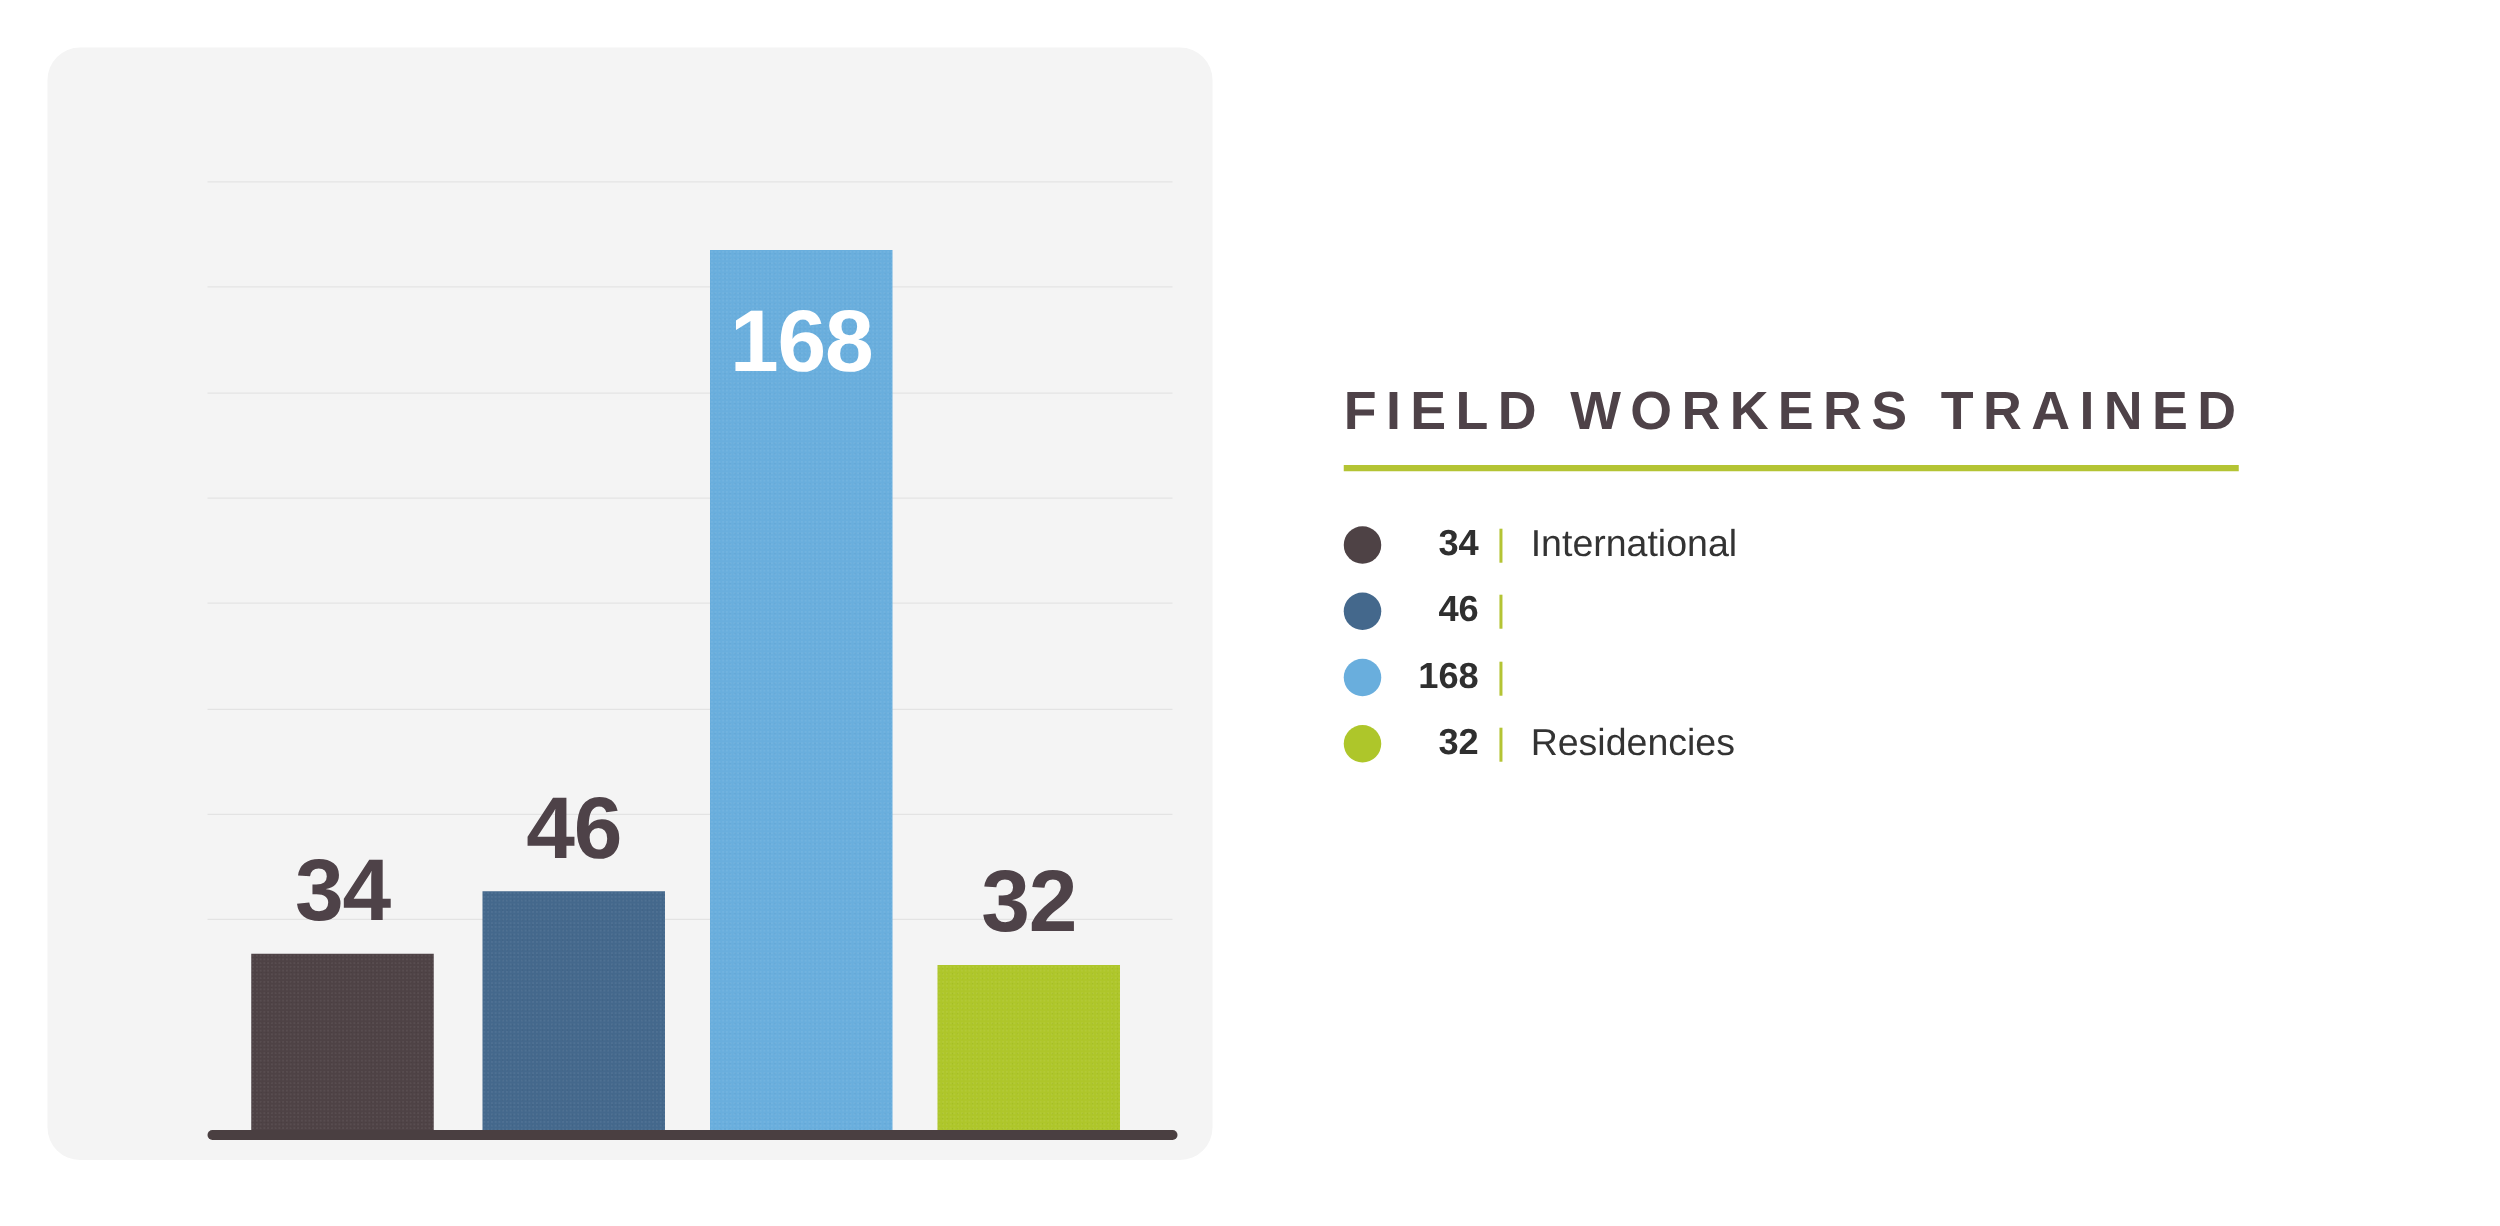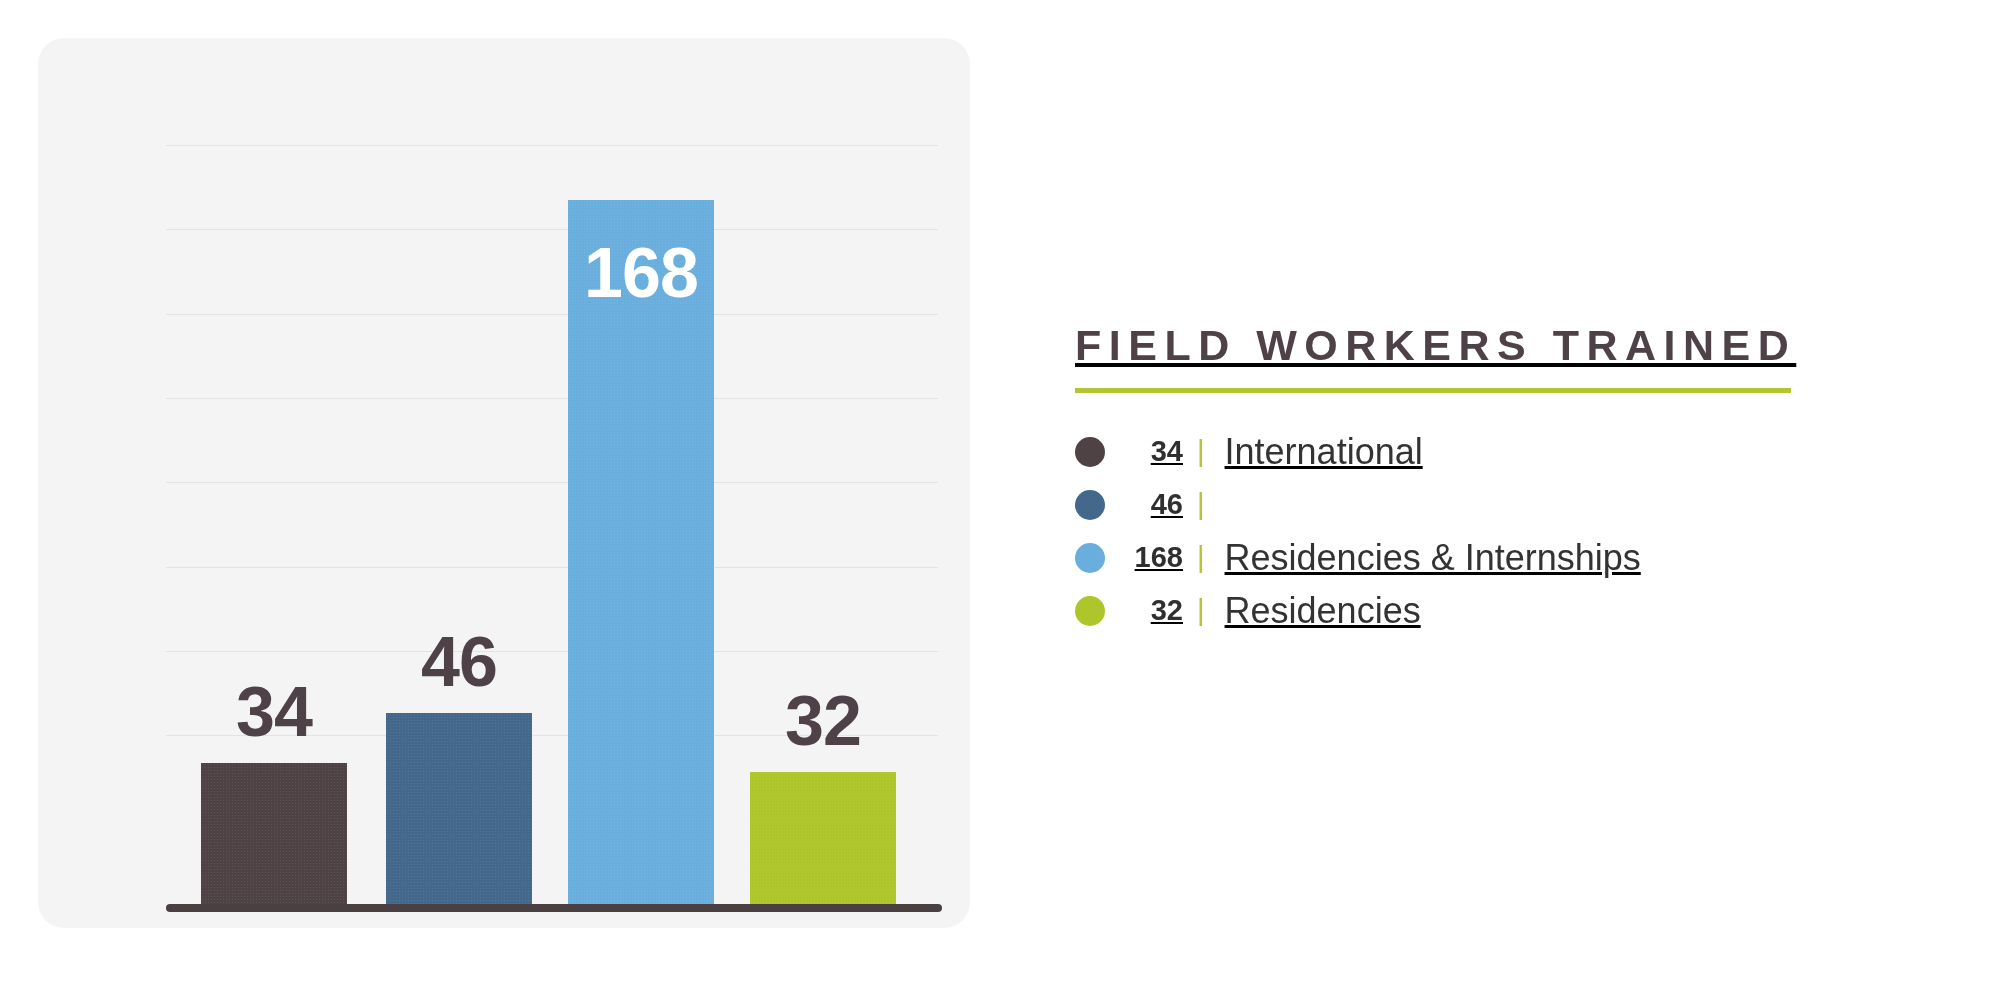--- a/index.html
+++ b/index.html
@@ -101,23 +101,22 @@
     width: 776px;
     height: 8px;
     background: #4a3f41;
     border-radius: 4px;
   }
 
   
   #legend-panel {
     position: absolute;
     left: 1075px;
-    top: 324px;
+    top: 308px;
     width: 760px;
-    text-decoration: underline;
   }
 
   #legend-title {
     font-size: 43px;
     font-weight: bold;
     color: #4e4248;
     letter-spacing: 7.5px;
     line-height: 1;
     white-space: nowrap;
   }
@@ -157,21 +156,21 @@
   }
 
   .legend-pipe {
     color: #b4c434;
     font-size: 29px;
     font-weight: 500;
     flex: 0 0 auto;
   }
 
   .legend-label {
-    font-size: 36px;
+    font-size: 30px;
     color: #333333;
     padding-left: 20px;
     white-space: nowrap;
   }
 </style>
 </head>
 <body>
 
 <div id="chart-card">
   <div id="plot-area">
@@ -220,21 +219,20 @@
       </div>
       <div class="legend-row">
         <div class="legend-dot" style="background: rgb(68, 104, 140);"></div>
         <div class="legend-number">46</div>
         <div class="legend-pipe">|</div>
       </div>
       <div class="legend-row">
         <div class="legend-dot" style="background: rgb(105, 174, 221);"></div>
         <div class="legend-number">168</div>
         <div class="legend-pipe">|</div>
-        <div class="legend-label">Residencies &amp; Internships</div>
       </div>
       <div class="legend-row">
         <div class="legend-dot" style="background: rgb(174, 198, 42);"></div>
         <div class="legend-number">32</div>
         <div class="legend-pipe">|</div>
         <div class="legend-label">Residencies</div>
       </div>
     </div>
 </div>
 

